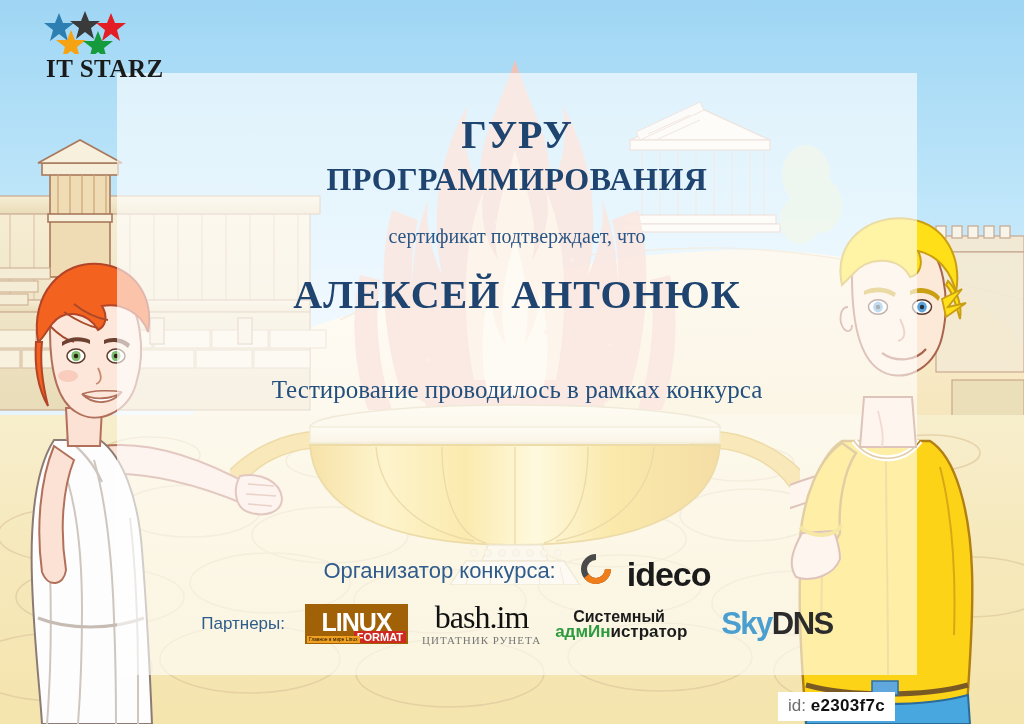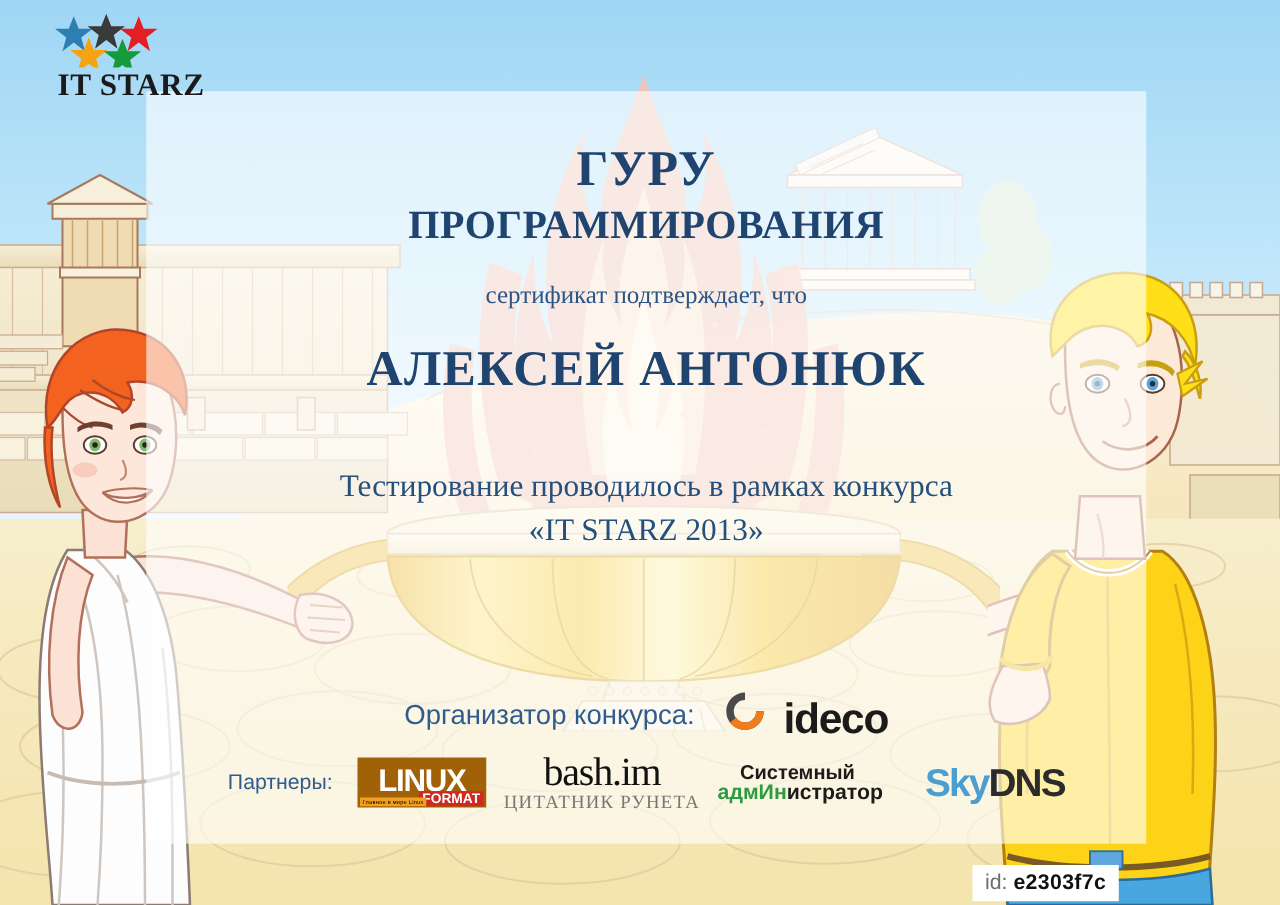--- a/index.html
+++ b/index.html
@@ -141,21 +141,21 @@
     font-family:"Liberation Sans", sans-serif; padding:1px 2px;
     letter-spacing:0.2px;
   }
   
   .bash { display:flex; flex-direction:column; align-items:center; }
   .bash-word {
     font-family:"Liberation Serif", serif; font-size:32px;
     color:#111; line-height:1; letter-spacing:-1px;
   }
   .bash-tag {
-    font-family:"Liberation Serif", serif; font-size:15px;
+    font-family:"Liberation Serif", serif; font-size:11px;
     color:#777; letter-spacing:1px; margin-top:1px;
   }
   
   .sysadm {
     font-family:"Liberation Sans", sans-serif; font-weight:bold;
     line-height:15px; text-align:left; position:relative; width:152px;
   }
   .sysadm-1 { font-size:16px; color:#1b1b1b; margin-left:18px; }
   .sysadm-2 { font-size:17px; color:#1b1b1b; }
   .sysadm-green { color:#2e9b3f; }
@@ -590,21 +590,20 @@
     <div class="logo-word">IT STARZ</div>
   </div>
 
   <div class="textblock">
 
     <div class="t-title1">ГУРУ</div>
     <div class="t-title2">ПРОГРАММИРОВАНИЯ</div>
     <div class="t-sub">сертификат подтверждает, что</div>
     <div class="t-name">АЛЕКСЕЙ АНТОНЮК</div>
     <div class="t-body2">Тестирование проводилось в рамках конкурса</div>
-    <div class="t-body3">«IT STARZ 2013»</div>
 
     <div class="org-row">
       <span class="org-label">Организатор конкурса:</span>
       <span class="ideco">
         <span>
           <svg width="36" height="36" viewBox="0 0 36 36">
             <path d="M18,3 A15,15 0 1,0 33,18 L27,18 A9,9 0 1,1 18,9 Z" fill="#4a4a4a"></path>
             <path d="M33,18 A15,15 0 0,1 18,33 L18,27 A9,9 0 0,0 27,18 Z" fill="#f07d1a"></path>
             <path d="M18,33 A15,15 0 0,1 6,27 L11,23 A9,9 0 0,0 18,27 Z" fill="#f07d1a"></path>
           </svg>

